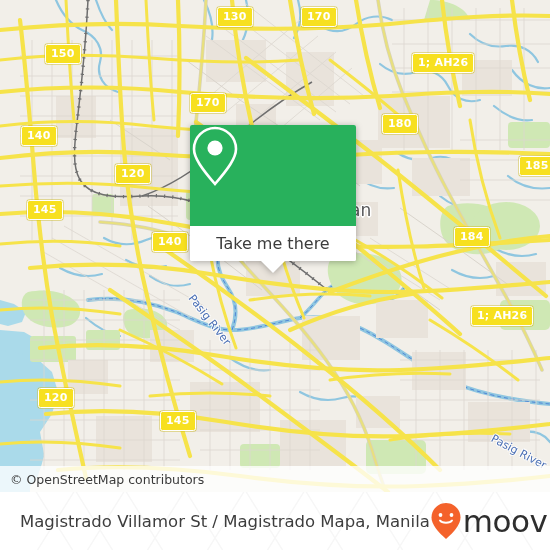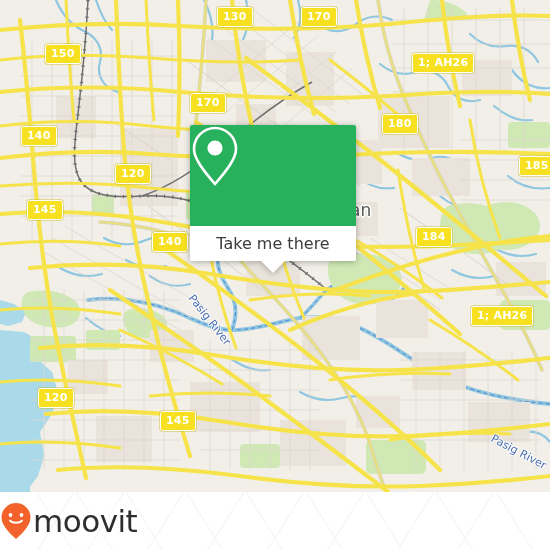--- a/index.html
+++ b/index.html
@@ -344,26 +344,29 @@
     <div class="shield" style="left:217px;top:7px;">130</div>
     <div class="shield" style="left:301px;top:7px;">170</div>
     <div class="shield" style="left:412px;top:53px;">1; AH26</div>
     <div class="shield" style="left:45px;top:44px;">150</div>
     <div class="shield" style="left:190px;top:93px;">170</div>
     <div class="shield" style="left:382px;top:114px;">180</div>
     <div class="shield" style="left:21px;top:126px;">140</div>
     <div class="shield" style="left:115px;top:164px;">120</div>
     <div class="shield" style="left:519px;top:156px;">185</div>
     <div class="shield" style="left:27px;top:200px;">145</div>
-    <div class="shield" style="left:416px;top:227px;">184</div>
+    <div class="shield" style="left:454px;top:227px;">184</div>
     <div class="shield" style="left:152px;top:232px;">140</div>
     <div class="shield" style="left:471px;top:306px;">1; AH26</div>
     <div class="shield" style="left:38px;top:388px;">120</div>
     <div class="shield" style="left:160px;top:411px;">145</div>
 
+    <div id="attribution">
+      <span class="attr-text">© OpenStreetMap contributors</span>
+    </div>
 
     <div id="popup">
       <div class="popup-card">
         <div class="popup-green">
           <svg width="50" height="62" viewBox="0 0 50 62">
             <path d="M25,3 C13.4,3 4,12.4 4,24 C4,33 12,44 25,59 C38,44 46,33 46,24 C46,12.4 36.6,3 25,3 Z" fill="none" stroke="#ffffff" stroke-width="2.6"></path>
             <circle cx="25" cy="23" r="7.6" fill="#ffffff"></circle>
           </svg>
         </div>
         <div class="popup-foot">
@@ -378,20 +381,21 @@
     <svg class="watermark" width="550" height="58" viewBox="0 0 550 58">
       <g stroke="#eeeeee" stroke-width="1.4" fill="none">
         <path d="M30,-10 L80,70 M70,-10 L120,70 M120,-10 L170,70 M180,-10 L230,70
                  M240,-10 L290,70 M300,-10 L350,70 M360,-10 L410,70 M430,-10 L480,70
                  M490,-10 L540,70"></path>
         <path d="M80,-10 L30,70 M130,-10 L80,70 M190,-10 L140,70 M250,-10 L200,70
                  M310,-10 L260,70 M370,-10 L320,70 M440,-10 L390,70 M500,-10 L450,70"></path>
       </g>
     </svg>
 
+    <div class="title">Magistrado Villamor St / Magistrado Mapa, Manila</div>
 
     <div id="logo">
       <svg width="32" height="38" viewBox="0 0 32 38">
         <path d="M16,1 C8,1 1.5,7.5 1.5,15.5 C1.5,22.5 8,30 16,37 C24,30 30.5,22.5 30.5,15.5 C30.5,7.5 24,1 16,1 Z" fill="#f4622b"></path>
         <circle cx="10.5" cy="13" r="1.9" fill="#ffffff"></circle>
         <circle cx="21.5" cy="13" r="1.9" fill="#ffffff"></circle>
         <path d="M10,18.5 C12,21.5 20,21.5 22,18.5" stroke="#ffffff" stroke-width="1.9" fill="none" stroke-linecap="round"></path>
       </svg>
       <span class="logo-word">moovit</span>
     </div>

